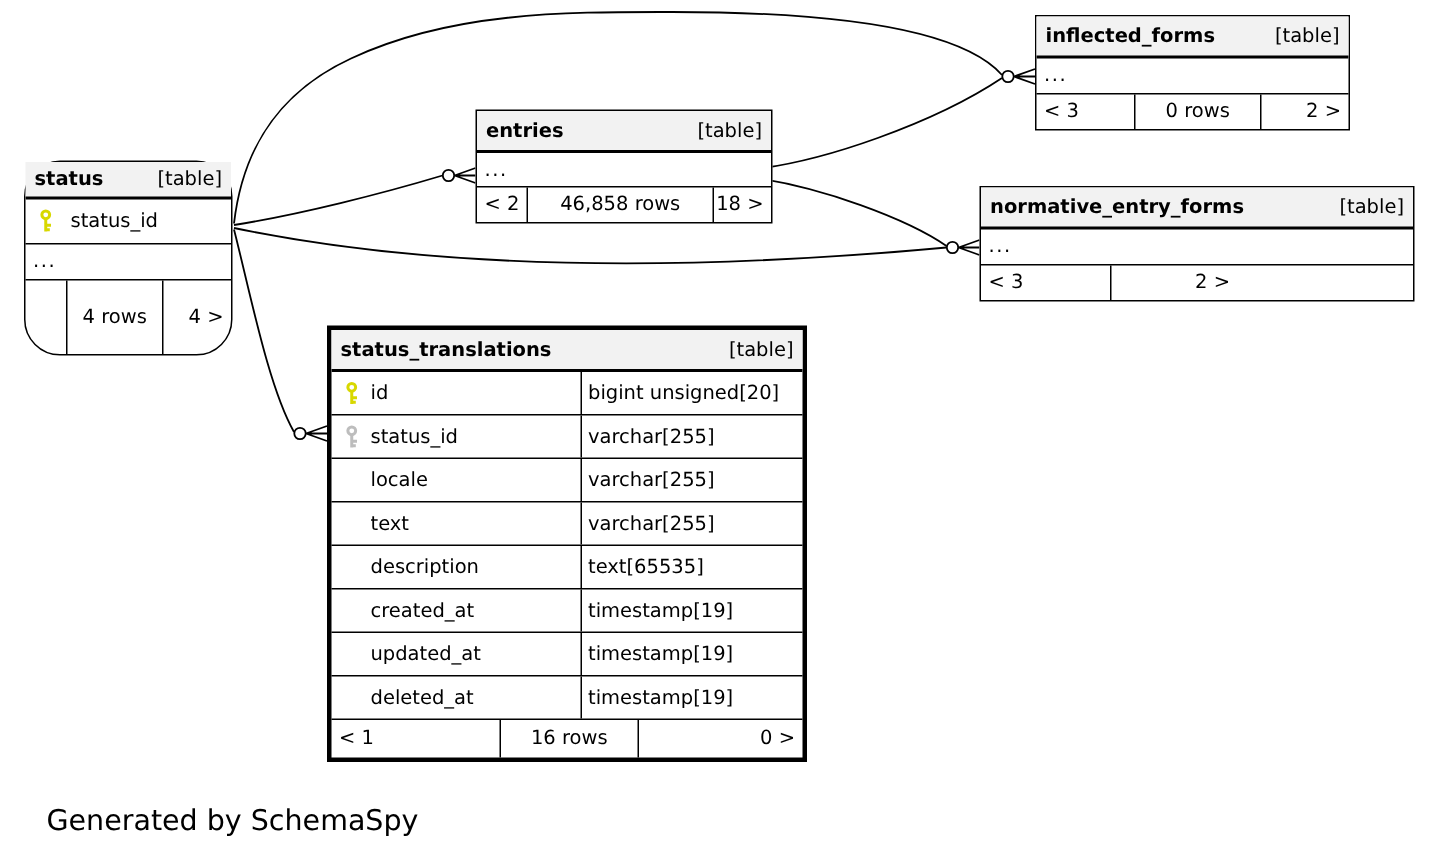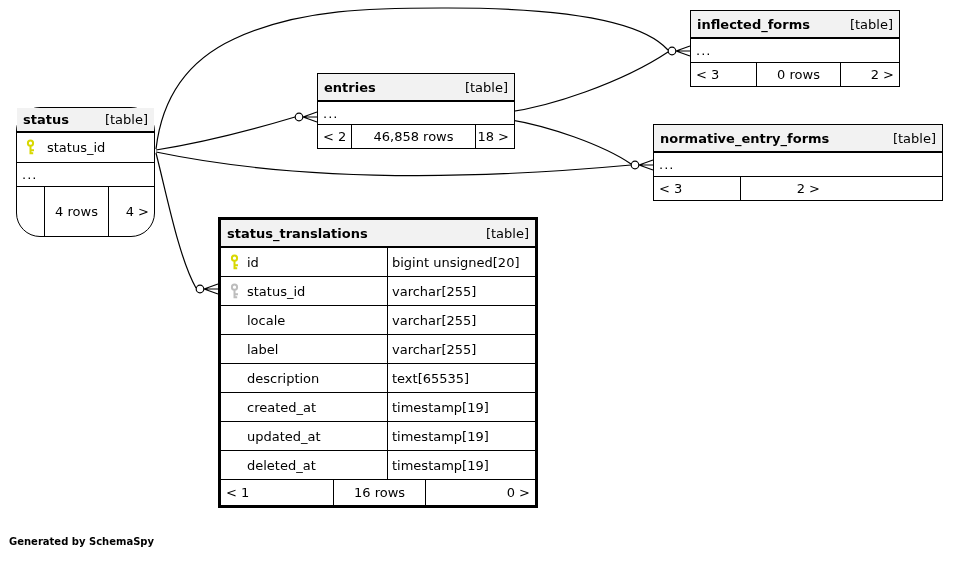--- a/index.html
+++ b/index.html
@@ -34,21 +34,21 @@
   .colname { flex:1 1 auto; }
   .coltype { flex:0 0 148px; border-left:1px solid #000; padding:0 4px; align-self:stretch; display:flex; align-items:center; }
 
   .foot { display:flex; flex:1 1 auto; align-items:stretch; }
   .fcell { display:flex; align-items:center; }
   .fcell.l { justify-content:flex-start; padding-left:5px; }
   .fcell.c { justify-content:center; flex:1 1 auto; }
   .fcell.r { justify-content:flex-end; padding-right:5px; }
   .fdiv { border-right:1px solid #000; }
 
-  .credit { position:absolute; left:9px; top:536px; font-size:10px; z-index:1;font-weight:bold; }
+  .credit { position:absolute; left:31px; top:536px; font-size:19px; z-index:1; }
 </style>
 </head>
 <body>
 
 <div class="canvas">
 
   <svg class="edges" width="959" height="564" viewBox="0 0 959 564">
     <g fill="none" stroke="#000" stroke-width="1.2">
 
       <path d="M156,149 C161,106 180,64 234,39 C302,7 382,8 448,8 C575,8 644,23 668,50"></path>
@@ -171,21 +171,21 @@
     </div>
 
     <div class="row" style="height:29px;">
       <span class="keycell"></span>
       <span class="colname">locale</span>
       <span class="coltype">varchar[255]</span>
     </div>
 
     <div class="row" style="height:29px;">
       <span class="keycell"></span>
-      <span class="colname">label</span>
+      <span class="colname">text</span>
       <span class="coltype">varchar[255]</span>
     </div>
 
     <div class="row" style="height:29px;">
       <span class="keycell"></span>
       <span class="colname">description</span>
       <span class="coltype">text[65535]</span>
     </div>
 
     <div class="row" style="height:29px;">

